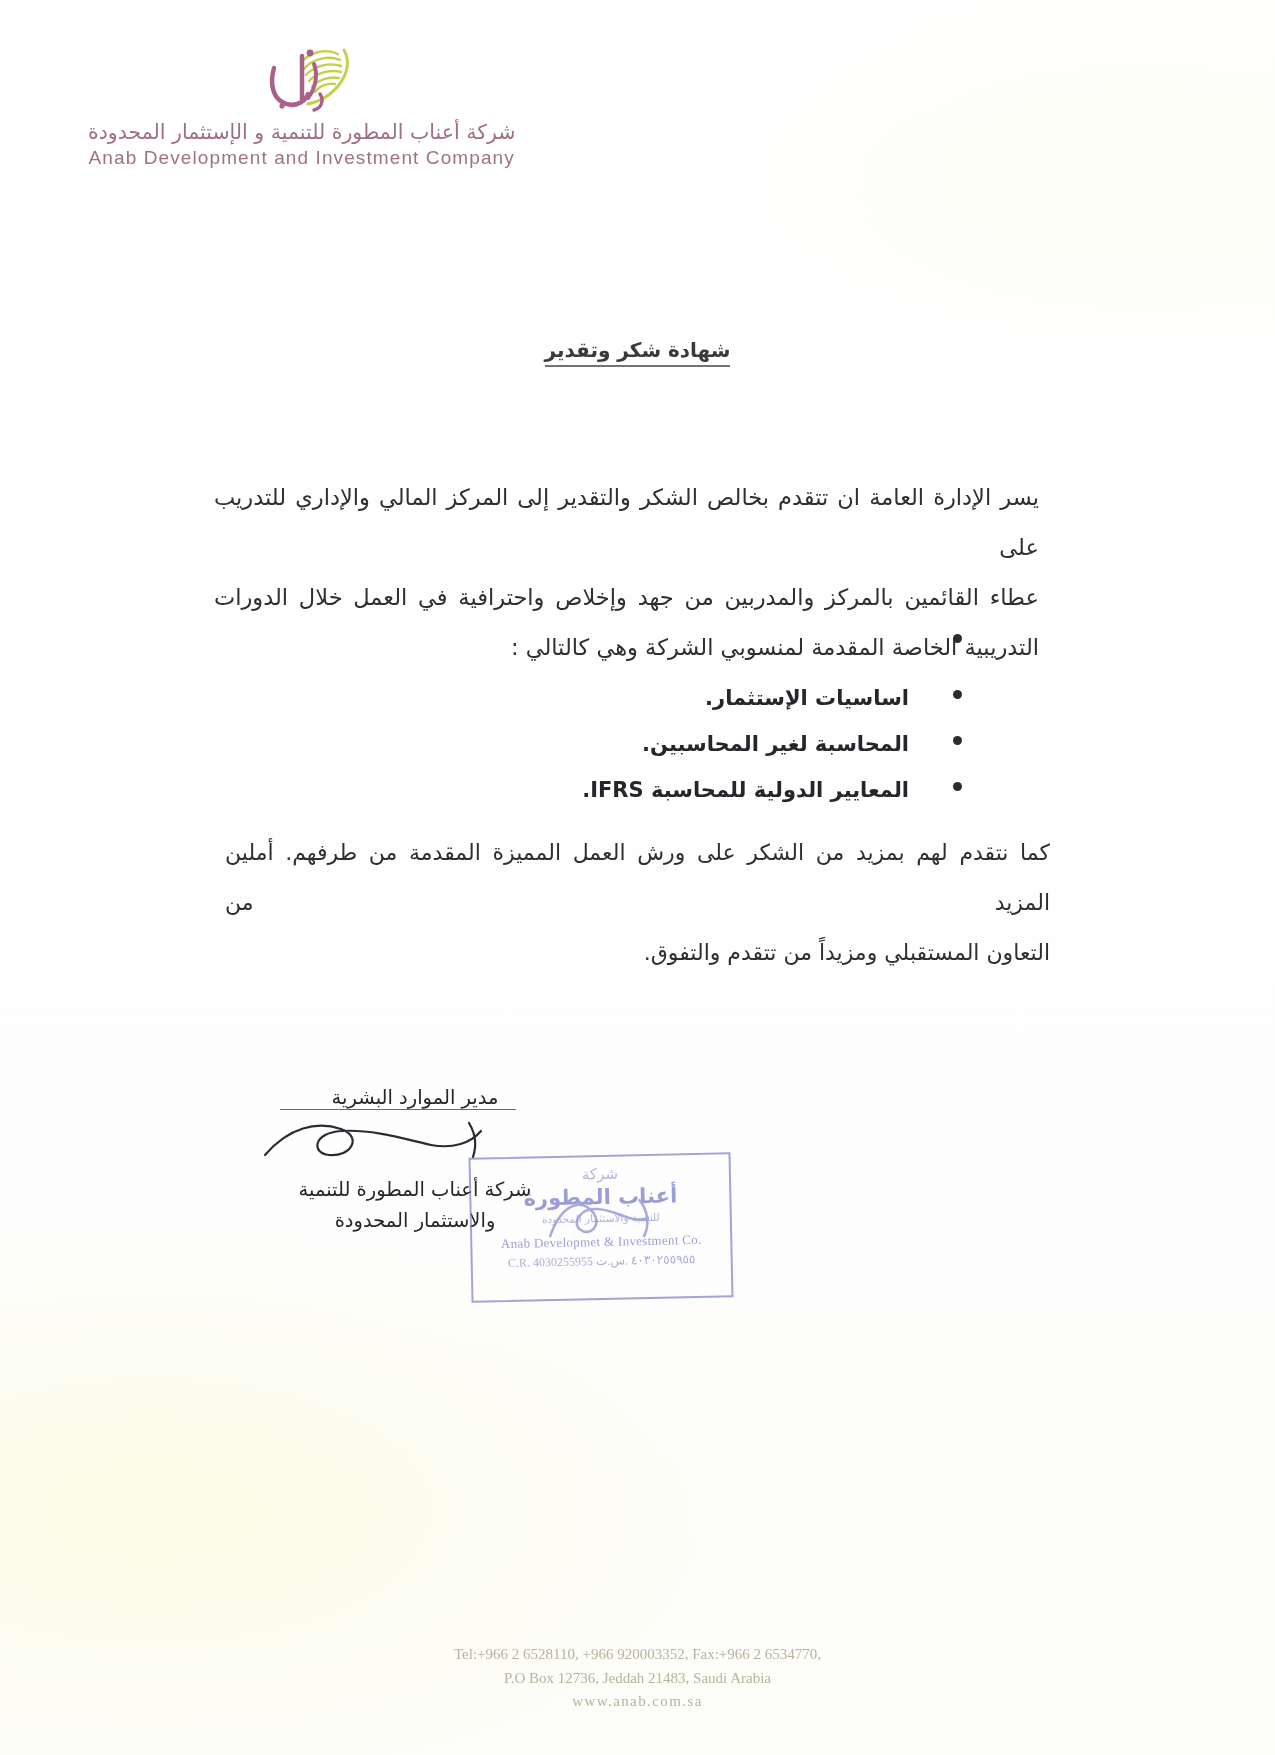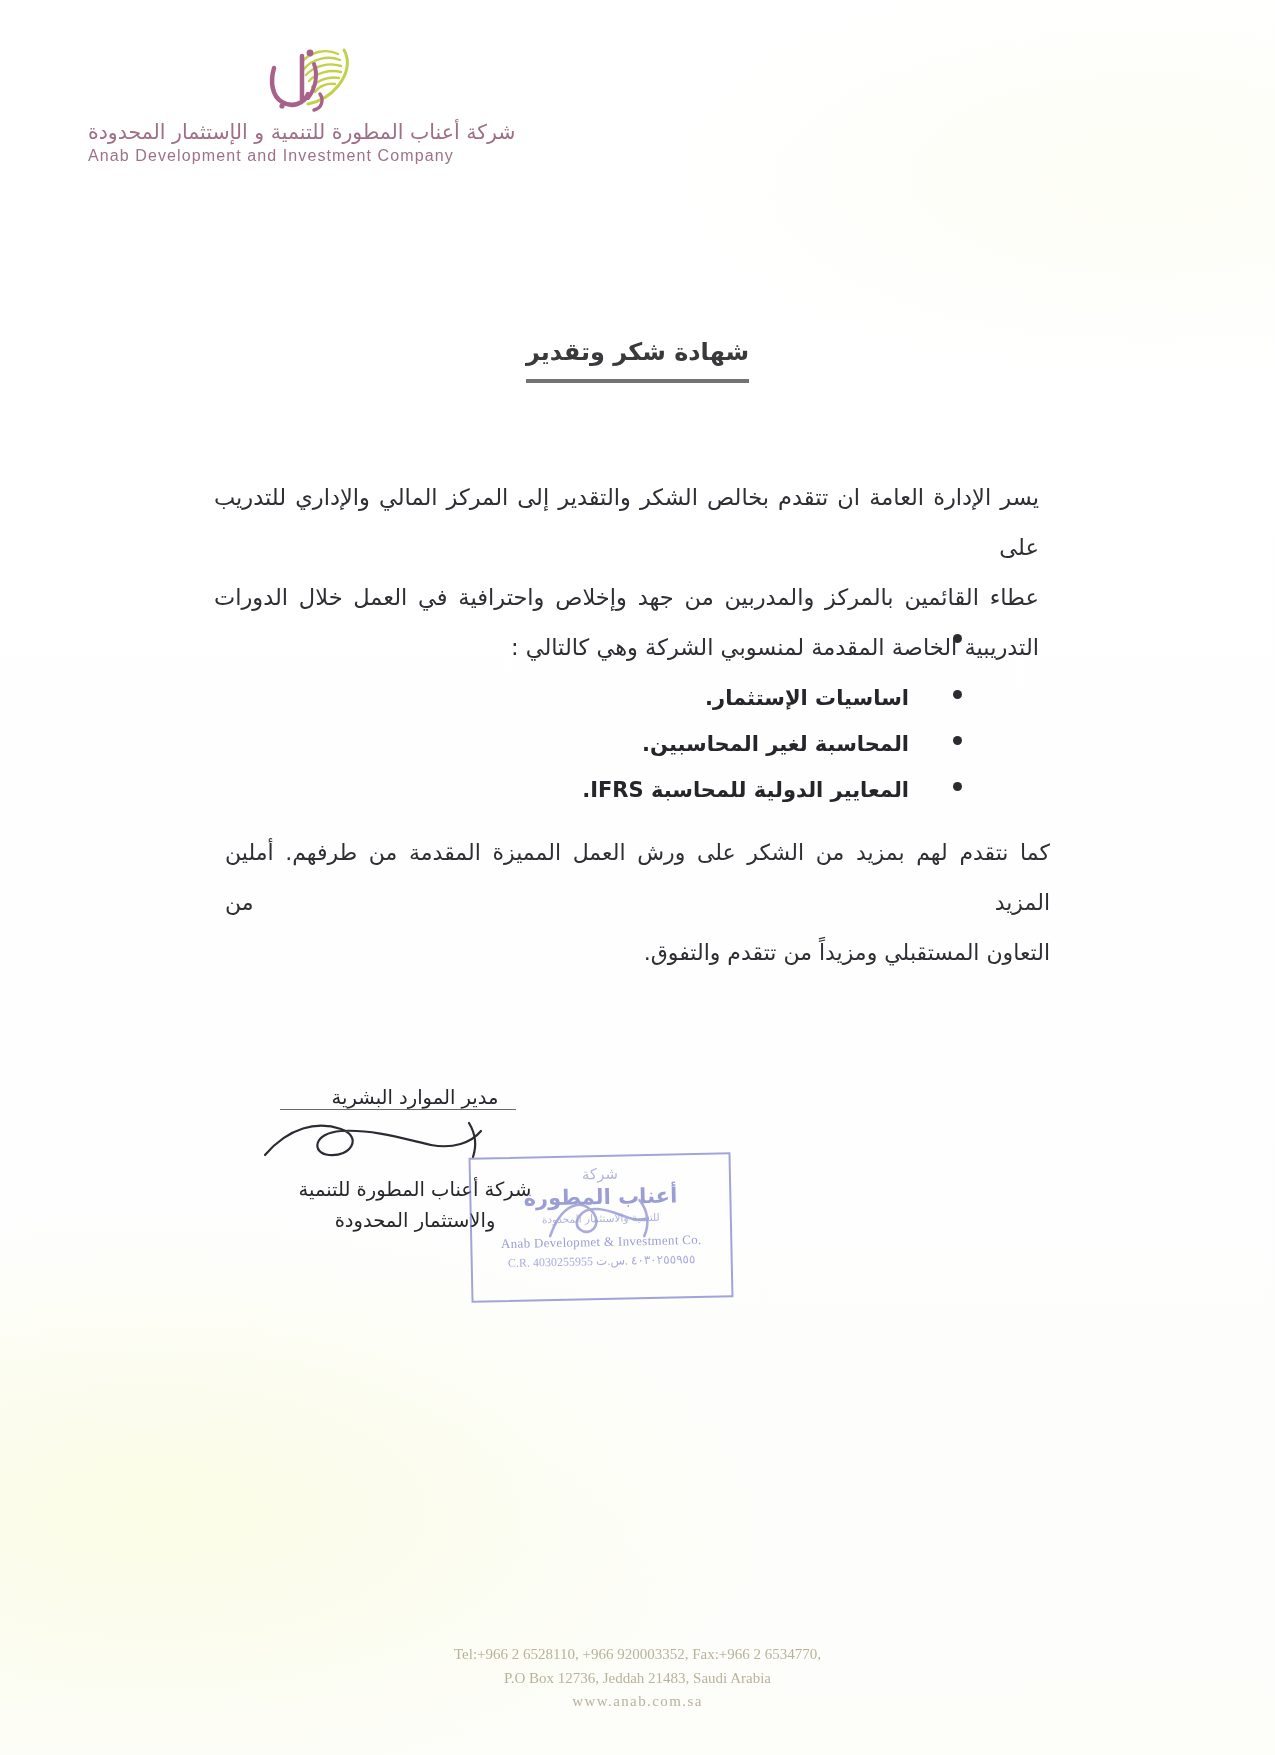--- a/index.html
+++ b/index.html
@@ -48,45 +48,45 @@
   }
   .logo-ar {
     font-size: 20.5px;
     color: #9e6f86;
     letter-spacing: 0.2px;
     line-height: 1.25;
     white-space: nowrap;
     font-family: "DejaVu Sans", sans-serif;
   }
   .logo-en {
-    font-size: 16px;
+    font-size: 19px;
     color: #9d7289;
     letter-spacing: 1.1px;
     line-height: 1.3;
     white-space: nowrap;
     direction: ltr;
-    text-align: left;
+    text-align: center;
     font-family: "Liberation Sans", sans-serif;
   }
 
   
   .doc-title {
     position: absolute;
     top: 338px;
     left: 0;
     width: 1275px;
     text-align: center;
     direction: rtl;
   }
   .doc-title span {
-    font-size: 24px;
+    font-size: 20px;
     font-weight: bold;
     color: #3a3a3c;
-    border-bottom: 4px solid #737373;
-    padding-bottom: 13px;
+    border-bottom: 2px solid #737373;
+    padding-bottom: 3px;
     letter-spacing: 0.5px;
     font-family: "DejaVu Sans", sans-serif;
   }
 
   
   .body-block {
     position: absolute;
     top: 472px;
     right: 236px;
     width: 825px;

